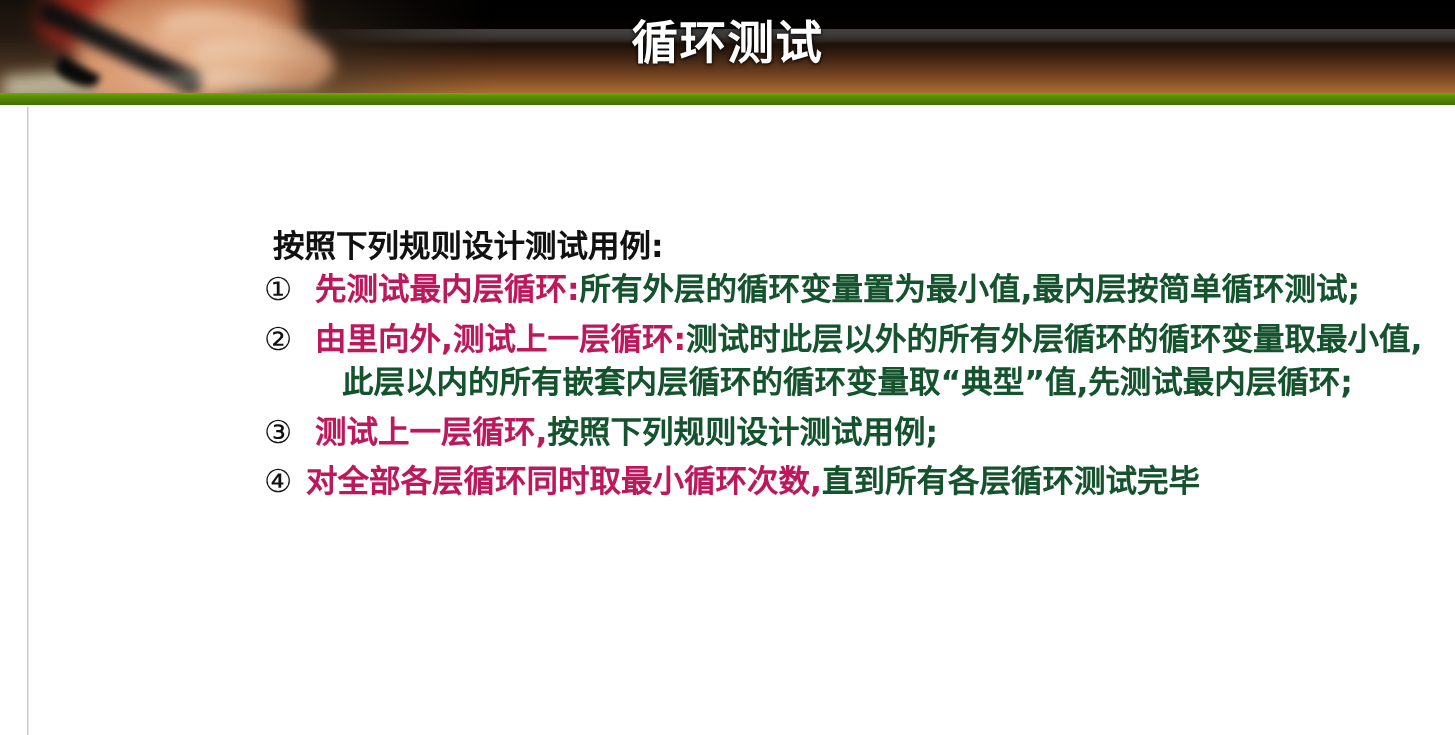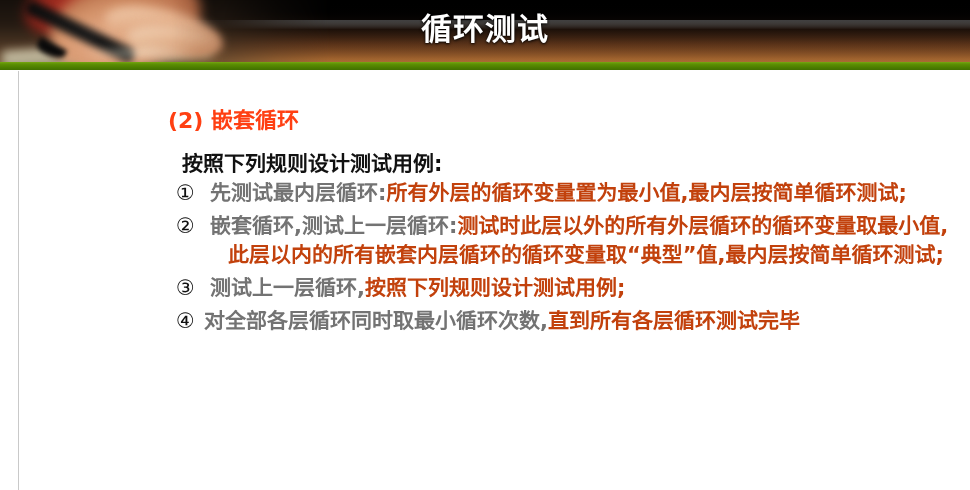--- a/index.html
+++ b/index.html
@@ -236,24 +236,24 @@
     color: #111111;
   }
   .rule.tight .rule-marker { font-weight: normal; }
 
   .rule-body {
     display: block;
     text-indent: -18px;
     padding-left: 18px;
   }
   .rule-title {
-    color: #737373;
+    color: #be185d;
   }
   .rule-text {
-    color: #c2410c;
+    color: #14532d;
   }
 </style>
 </head>
 <body>
 
 <div id="slide">
 
   <div class="banner">
     <div class="banner-bg"></div>
 
@@ -271,37 +271,36 @@
 
     <div class="banner-title">循环测试</div>
 
     <div class="banner-rule"></div>
   </div>
 
   <div class="page-edge"></div>
 
   <div class="content">
 
-    <div class="heading">(2) 嵌套循环</div>
 
     <div class="intro">按照下列规则设计测试用例:</div>
 
     <div class="rules">
 
       <div class="rule">
         <span class="rule-marker">①</span>
         <span class="rule-body">
           <span class="rule-title">先测试最内层循环:</span><span class="rule-text">所有外层的循环变量置为最小值,最内层按简单循环测试;</span>
         </span>
       </div>
 
       <div class="rule">
         <span class="rule-marker">②</span>
         <span class="rule-body">
-          <span class="rule-title">嵌套循环,测试上一层循环:</span><span class="rule-text">测试时此层以外的所有外层循环的循环变量取最小值,此层以内的所有嵌套内层循环的循环变量取“典型”值,最内层按简单循环测试;</span>
+          <span class="rule-title">由里向外,测试上一层循环:</span><span class="rule-text">测试时此层以外的所有外层循环的循环变量取最小值,此层以内的所有嵌套内层循环的循环变量取“典型”值,先测试最内层循环;</span>
         </span>
       </div>
 
       <div class="rule">
         <span class="rule-marker">③</span>
         <span class="rule-body">
           <span class="rule-title">测试上一层循环,</span><span class="rule-text">按照下列规则设计测试用例;</span>
         </span>
       </div>
 

